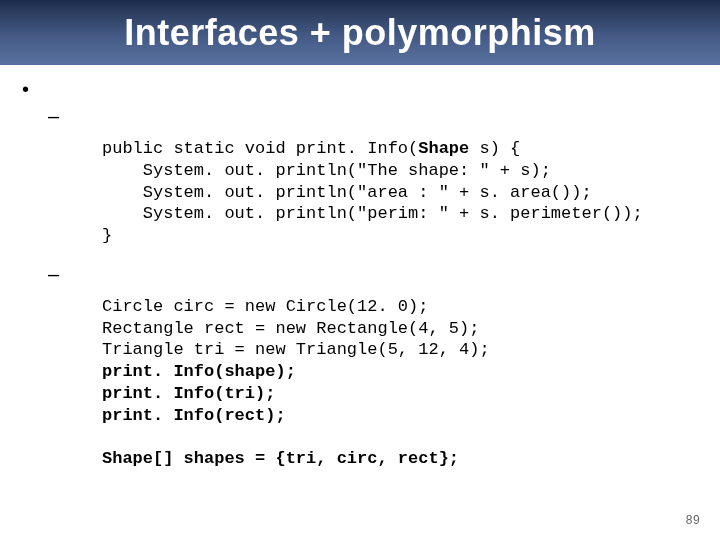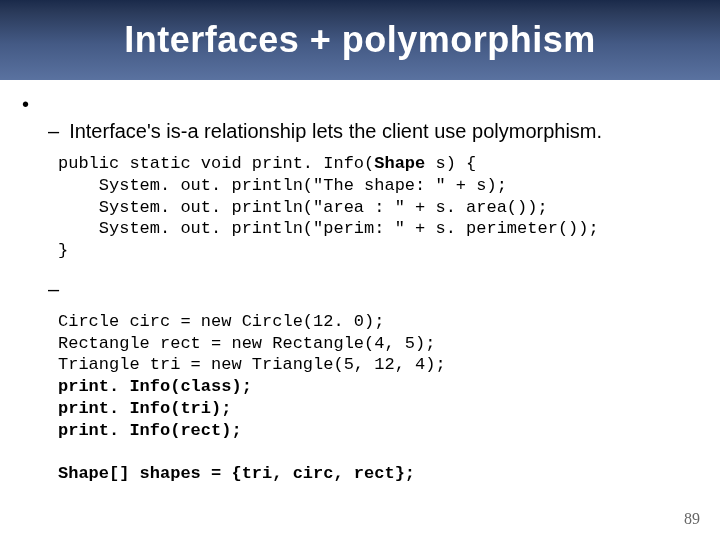--- a/index.html
+++ b/index.html
@@ -4,21 +4,21 @@
 <style>
   * { margin: 0; padding: 0; box-sizing: border-box; }
   html, body { width: 720px; height: 540px; overflow: hidden; }
   body {
     font-family: Verdana, Geneva, sans-serif;
     background: #fff;
     position: relative;
   }
   .title-band {
     width: 100%;
-    height: 80px;
+    height: 65px;
     background: linear-gradient(to bottom, #1a2a4a 0%, #2a3a5a 15%, #445a85 55%, #5a72a0 100%);
     display: flex;
     align-items: center;
     justify-content: center;
   }
   .title-text {
     font-size: 36px;
     font-weight: bold;
     color: #fff;
     letter-spacing: 0.5px;
@@ -54,65 +54,64 @@
     font-size: 20px;
   }
   .sub-text {
     font-size: 20px;
   }
   .code-block {
     font-family: "Courier New", Courier, monospace;
     font-size: 17px;
     line-height: 1.28;
     white-space: pre;
-    margin: 6px 0 16px 36px;
+    margin: 6px 0 16px 80px;
     color: #000;
   }
   .code-block b { font-weight: bold; }
   .page-num {
     position: absolute;
     right: 20px;
     bottom: 12px;
-    font-size: 16px;
+    font-size: 12px;
     color: #666;
-    font-family: Liberation Serif, serif;
+    font-family: Liberation Mono, monospace;
   }
 </style>
 </head>
 <body>
 
 <div class="title-band">
   <div class="title-text">Interfaces + polymorphism</div>
 </div>
 
 <div class="content">
 
   <div class="bullet-row">
     <span class="bullet-dot">•</span>
   </div>
 
   <div class="sub-row">
     <span class="sub-dash">–</span>
-    <span class="sub-text">Interface's is-a relationship lets the client use polymorphism.</span>
   </div>
 
   <div class="code-block"><span>public static void print. Info(</span><b>Shape</b><span> s) {</span>
 <span>    System. out. println("The shape: " + s);</span>
 <span>    System. out. println("area : " + s. area());</span>
 <span>    System. out. println("perim: " + s. perimeter());</span>
 <span>}</span></div>
 
   <div class="sub-row">
     <span class="sub-dash">–</span>
   </div>
 
   <div class="code-block"><span>Circle circ = new Circle(12. 0);</span>
 <span>Rectangle rect = new Rectangle(4, 5);</span>
 <span>Triangle tri = new Triangle(5, 12, 4);</span>
-<b>print. Info(class);</b>
+<b>print. Info(shape);</b>
 <b>print. Info(tri);</b>
 <b>print. Info(rect);</b>
 <span></span>
 <b>Shape[] shapes = {tri, circ, rect};</b></div>
 
 </div>
 
 <div class="page-num">89</div>
 
 </body></html>

